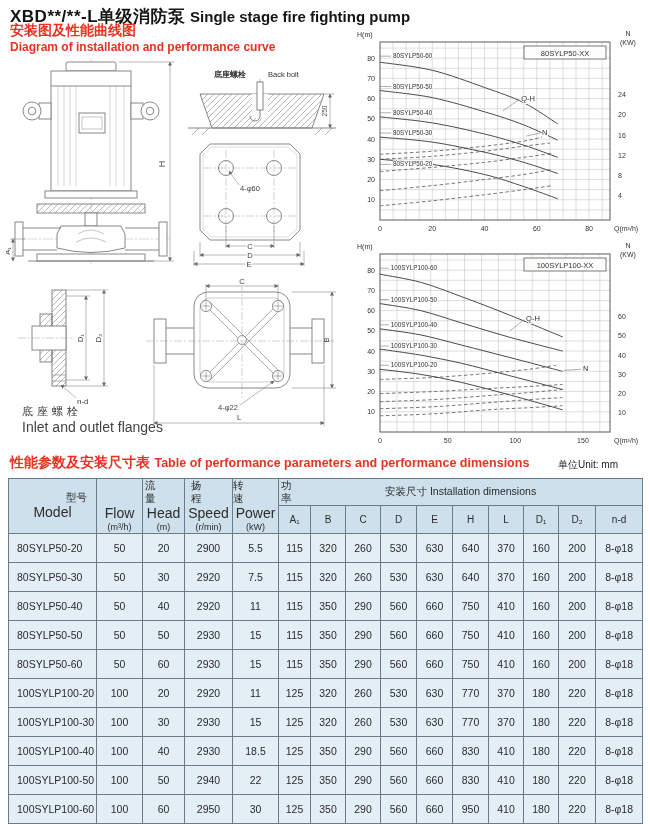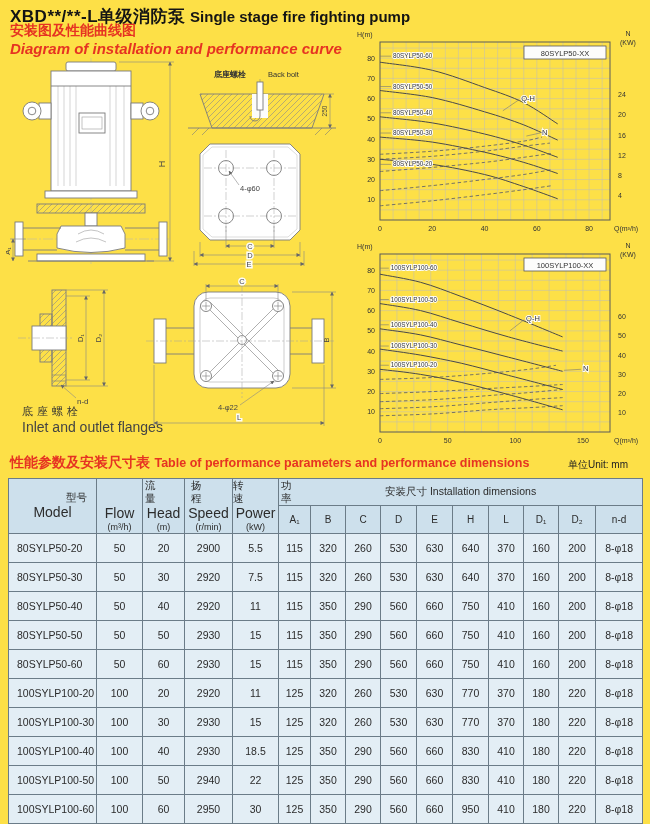--- a/index.html
+++ b/index.html
@@ -1,28 +1,28 @@
 <!DOCTYPE html>
 <html><head>
 <meta charset="utf-8">
 <style>
   html,body{margin:0;padding:0;background:#e9e9e9;}
-  .page{position:relative;width:650px;height:824px;background:#fde047;overflow:hidden;
+  .page{position:relative;width:650px;height:824px;background:#ffffff;overflow:hidden;
         font-family:"Liberation Sans","DejaVu Sans",sans-serif;color:#222;}
   .title{position:absolute;left:10px;top:5px;font-weight:bold;color:#141414;white-space:nowrap;}
   .title .zh{font-size:17px;letter-spacing:.5px;}
   .title .en{font-size:15px;}
   .redhead{position:absolute;color:#e63322;font-weight:bold;line-height:1.25;}
   .rh1{left:10px;top:22px;}
   .rh1 .zh{font-size:14px;display:block;}
-  .rh1 .en{font-size:15px;display:block;font-style:italic;}
+  .rh1 .en{font-size:12px;display:block;}
   .rh2{left:10px;top:452px;white-space:nowrap;}
   .rh2 .zh{font-size:14px;}
   .rh2 .en{font-size:12.5px;}
-  .unitnote{position:absolute;right:22px;top:458px;font-size:10px;color:#222;}
+  .unitnote{position:absolute;right:32px;top:458px;font-size:10px;color:#222;}
   .diagram{position:absolute;}
   .flange-caption{position:absolute;left:22px;top:404px;color:#333;}
   .flange-caption .zh{font-size:11px;letter-spacing:4px;display:block;}
   .flange-caption .en{font-size:14px;display:block;color:#444;}
   svg text{font-family:"Liberation Sans","DejaVu Sans",sans-serif;}
   table.spec{position:absolute;left:8px;top:478px;width:634px;border-collapse:collapse;
              table-layout:fixed;border:1.5px solid #51626e;}
   table.spec th,table.spec td{border:1px solid #6b7c88;text-align:center;vertical-align:middle;padding:0;}
   table.spec thead th{background:#cde0ec;font-weight:normal;color:#2c2c2c;}
   table.spec thead .zh{font-size:10.5px;line-height:1.25;display:block;padding-left:48px;}

